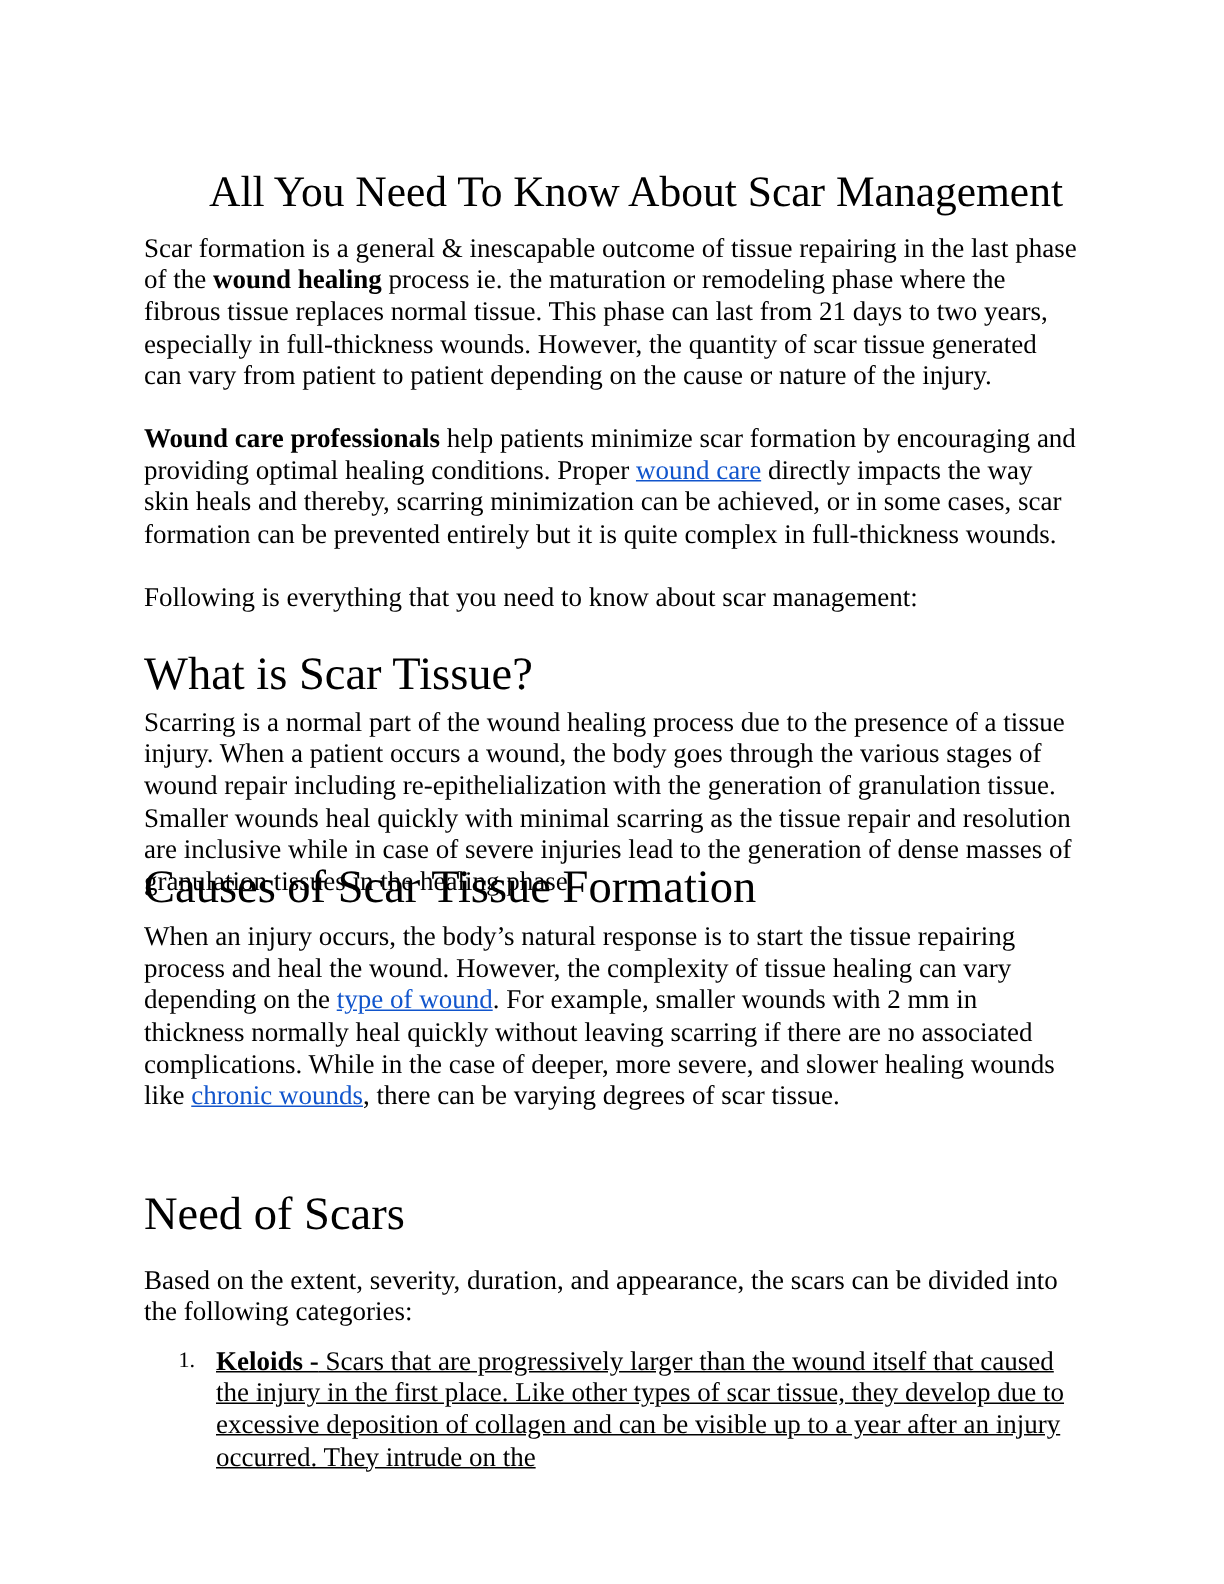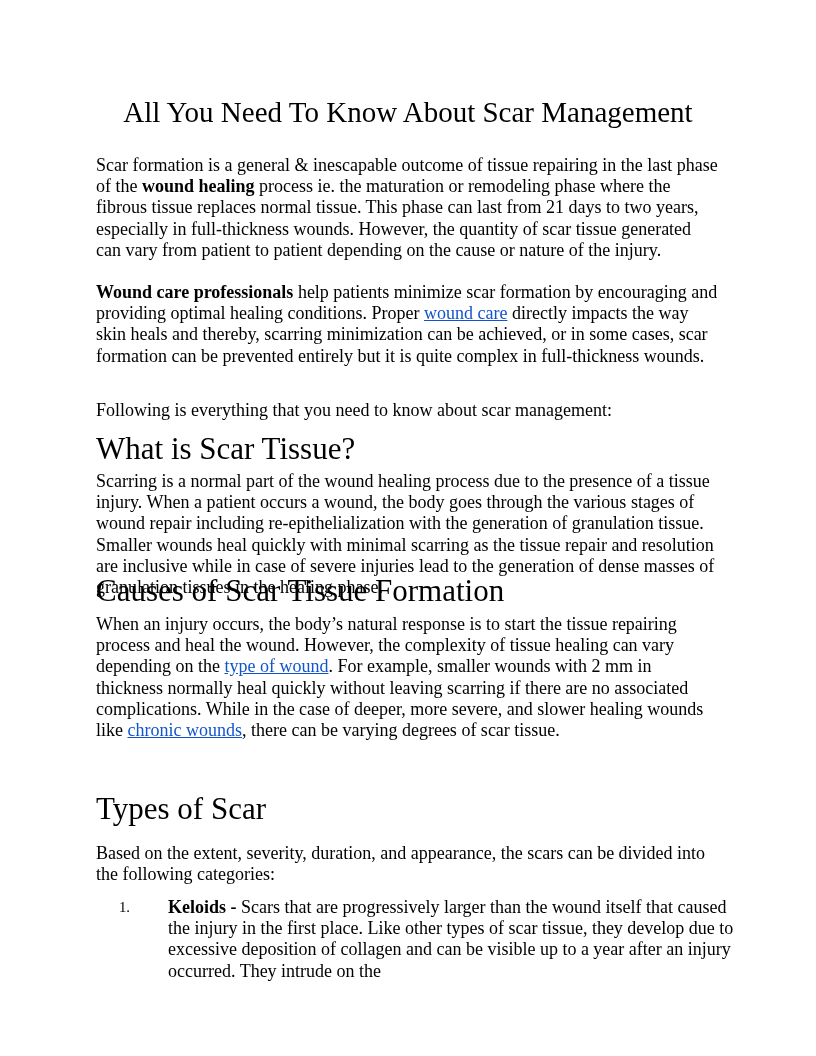--- a/index.html
+++ b/index.html
@@ -1,60 +1,60 @@
 <!DOCTYPE html>
 <html><head>
 <meta charset="utf-8">
 <style>
   html, body { margin: 0; padding: 0; background: #ffffff; }
   body { width: 816px; height: 1056px; overflow: hidden; position: relative;
          font-family: "Liberation Serif", serif; color: #000; }
   .page { position: absolute; left: 96px; top: 0; width: 624px; }
-  h1 { position: absolute; left: 0; top: 94px; width: 624px; margin: 0; text-align: center;
+  h1 { position: absolute; left: 0; top: 94px; width: 624px; margin: 16px; text-align: center;
        font-weight: normal; font-size: 29px; line-height: 36px; white-space: nowrap; }
   p { margin: 0; font-size: 18px; line-height: 21.2px; }
   .blk { position: absolute; left: 0; width: 624px; }
   h2 { margin: 0; font-weight: normal; font-size: 31px; line-height: 30px; white-space: nowrap; }
   a { color: #1155cc; text-decoration: underline; }
   b { font-weight: bold; }
   .li { position: absolute; left: 0; width: 624px; }
   .li .num { position: absolute; left: 23px; top: 0; font-size: 14.7px; line-height: 21.2px; }
-  .li p { margin-left: 72px; width: 576px; }
+  .li p { margin-left: 48px; width: 576px; text-decoration: underline; }
 </style>
 </head>
 <body>
 
 <div class="page">
   <h1>All You Need To Know About Scar Management</h1>
 
   <div class="blk" style="top:155px">
     <p><span>Scar formation is a general &amp; inescapable outcome of tissue repairing in the last phase of the</span>
         <b>wound healing</b><span> process ie. the maturation or remodeling phase where the fibrous tissue replaces normal tissue. This phase can last from 21 days to two years, especially in full-thickness wounds. However, the quantity of scar tissue generated can vary from patient to patient depending on the cause or nature of the injury.</span></p>
   </div>
 
   <div class="blk" style="top:282px">
     <p><b>Wound care professionals</b><span> help patients minimize scar formation by encouraging and providing optimal healing conditions. Proper </span><a href="#" style="color: rgb(17, 85, 204);">wound care</a><span> directly impacts the way skin heals and thereby, scarring minimization can be achieved, or in some cases, scar formation can be prevented entirely but it is quite complex in full-thickness wounds.</span></p>
   </div>
 
-  <div class="blk" style="top:400px">
+  <div class="blk" style="top:388px">
     <p>Following is everything that you need to know about scar management:</p>
   </div>
 
   <div class="blk" style="top:434px">
     <h2>What is Scar Tissue?</h2>
     <p style="margin-top:7px">Scarring is a normal part of the wound healing process due to the presence of a tissue injury. When a patient occurs a wound, the body goes through the various stages of wound repair including re-epithelialization with the generation of granulation tissue. Smaller wounds heal quickly with minimal scarring as the tissue repair and resolution are inclusive while in case of severe injuries lead to the generation of dense masses of granulation tissues in the healing phase.</p>
   </div>
 
   <div class="blk" style="top:576px">
     <h2>Causes of Scar Tissue Formation</h2>
     <p style="margin-top:8px"><span>When an injury occurs, the body’s natural response is to start the tissue repairing process and heal the wound. However, the complexity of tissue healing can vary depending on the </span><a href="#" style="color: rgb(17, 85, 204);">type of wound</a><span>. For example, smaller wounds with 2 mm in thickness normally heal quickly without leaving scarring if there are no associated complications. While in the case of deeper, more severe, and slower healing wounds like </span><a href="#" style="color: rgb(17, 85, 204);">chronic wounds</a><span>, there can be varying degrees of scar tissue.</span></p>
   </div>
 
   <div class="blk" style="top:794px">
-    <h2>Types of Scar</h2>
+    <h2>Need of Scars</h2>
     <p style="margin-top:19px">Based on the extent, severity, duration, and appearance, the scars can be divided into the following categories:</p>
   </div>
 
   <div class="li" style="top:897px">
     <span class="num">1.</span>
     <p><b>Keloids -</b><span> Scars that are progressively larger than the wound itself that caused the injury in the first place. Like other types of scar tissue, they develop due to excessive deposition of collagen and can be visible up to a year after an injury occurred. They intrude on the</span></p>
   </div>
 </div>
 
 </body></html>

